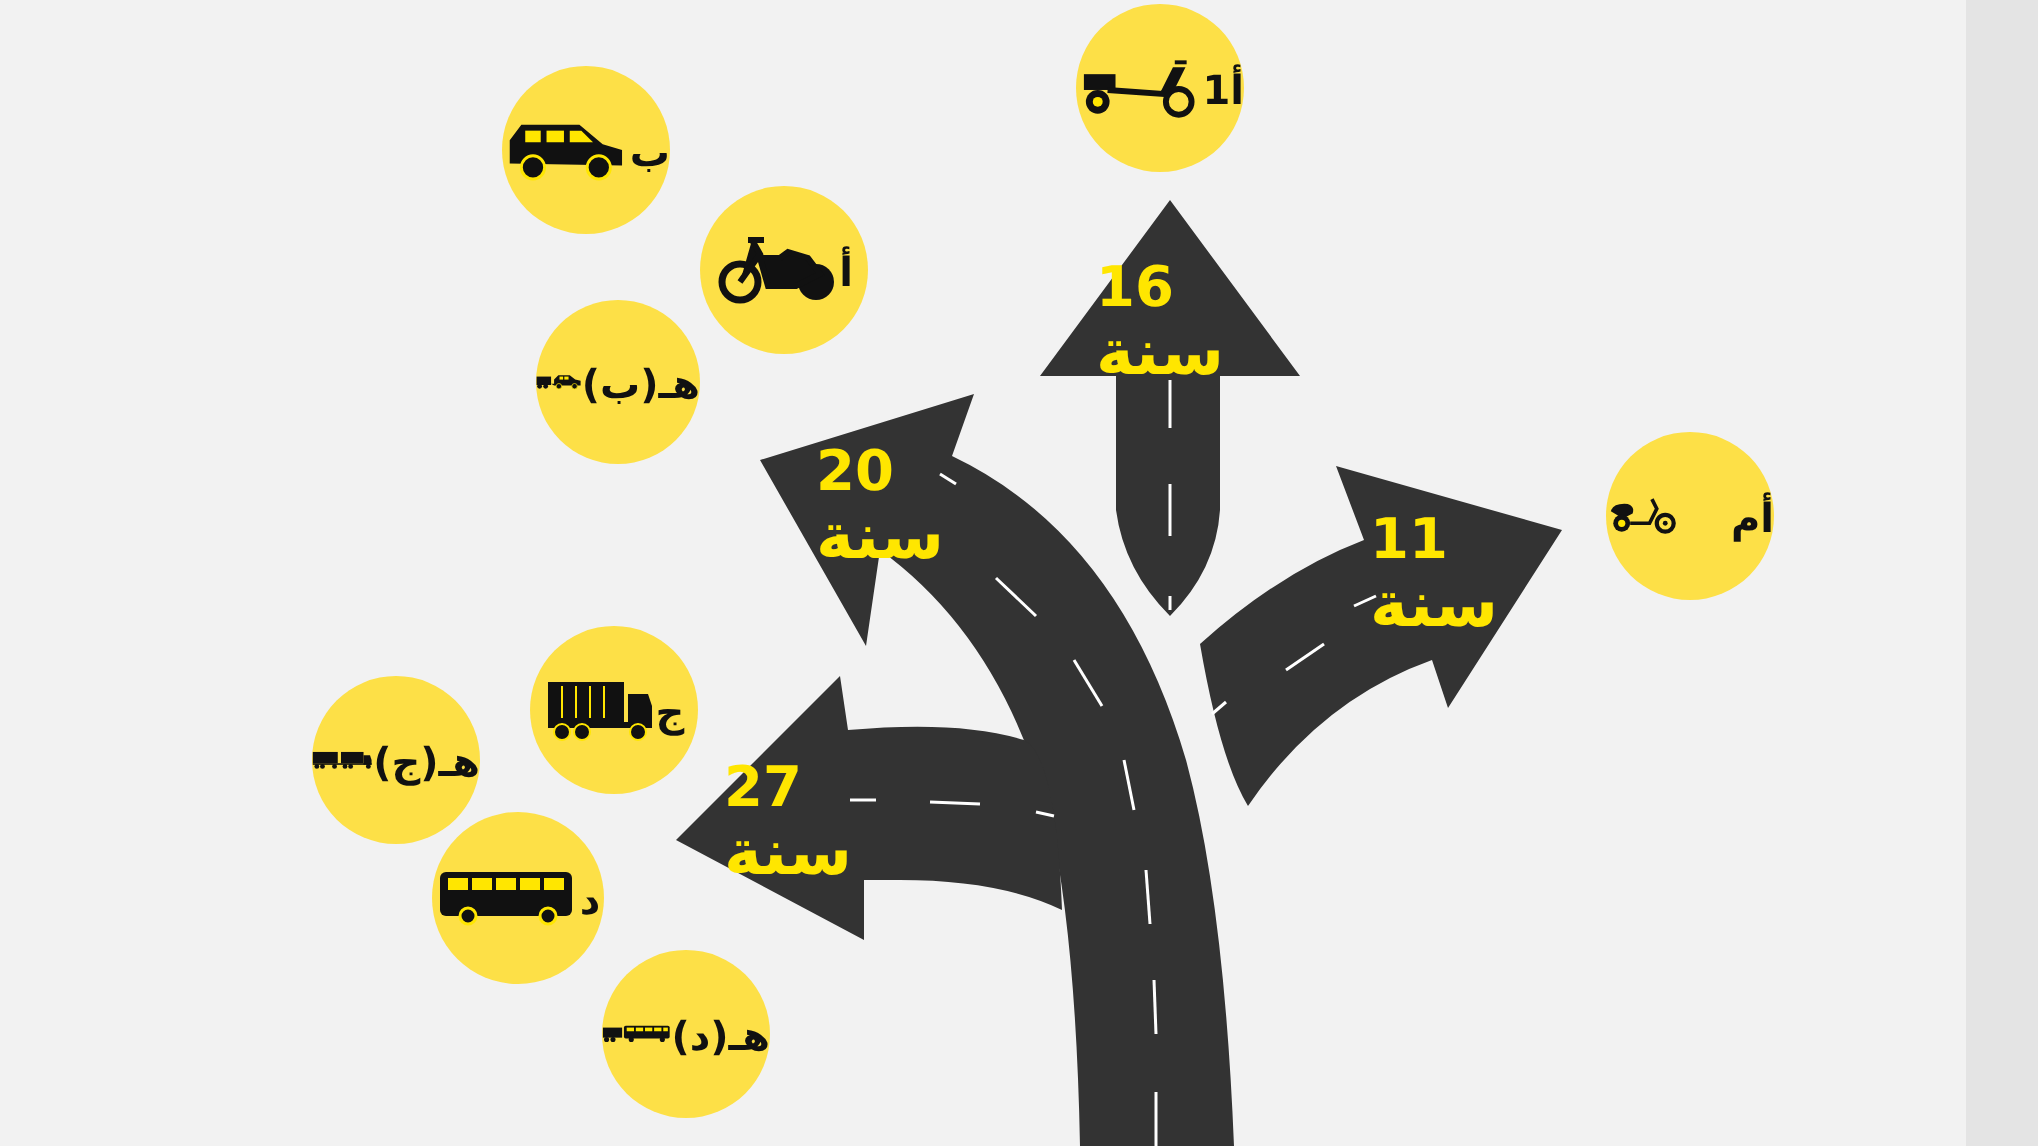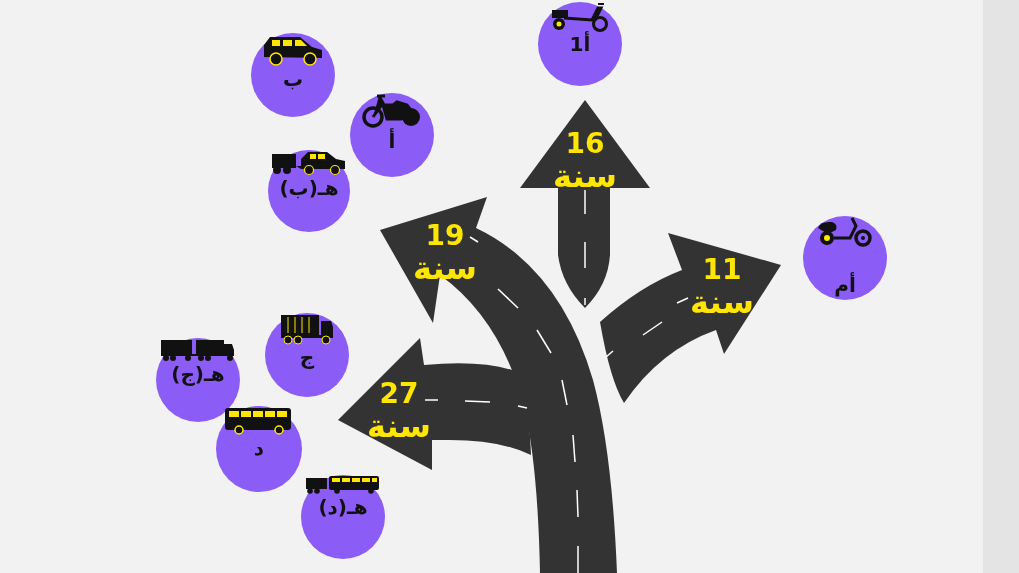--- a/index.html
+++ b/index.html
@@ -1,22 +1,22 @@
 <!DOCTYPE html>
 <html><head>
 <meta charset="utf-8">
 <style>
   html, body { margin:0; padding:0; }
   body { width:1019px; height:573px; overflow:hidden; background:#f2f2f2; position:relative; font-family:"DejaVu Sans", sans-serif; }
   .side-strip { position:absolute; left:983px; top:0; width:36px; height:573px; background:#e4e4e4; }
   svg.roads { position:absolute; left:0; top:0; }
-  .age-label { position:absolute; color:#ffe600; font-weight:bold; text-align:center; line-height:1; font-family:"DejaVu Sans", sans-serif; }
+  .age-label { position:absolute; color:#ffe600; font-weight:bold; text-align:left; line-height:1; font-family:"DejaVu Sans", sans-serif; }
   .age-label .num { display:block; font-size:28px; }
   .age-label .unit { display:block; font-size:32px; margin-top:2px; }
-  .badge { position:absolute; border-radius:50%; background:#8b5cf6; display:flex; flex-direction:column; align-items:center; justify-content:flex-start; }
+  .badge { position:absolute; border-radius:50%; background:#fde047; display:flex; flex-direction:row; align-items:center; justify-content:center; }
   .badge svg { display:block; }
   .badge .lbl { font-size:20px; font-weight:bold; color:#111; line-height:1; margin-top:2px; font-family:"DejaVu Sans", sans-serif; direction:rtl; }
 </style>
 </head>
 <body>
 
 <div class="side-strip"></div>
 
 <svg class="roads" width="1019" height="573" viewBox="0 0 1019 573">
 
@@ -43,21 +43,21 @@
   <line x1="606" y1="357" x2="613" y2="351" stroke="#fff" stroke-width="1.5"></line>
   <line x1="643" y1="335" x2="662" y2="322" stroke="#fff" stroke-width="1.5"></line>
   <line x1="677" y1="303" x2="688" y2="298" stroke="#fff" stroke-width="1.5"></line>
 </svg>
 
 <div class="age-label" style="left:548px;top:130px;width:74px;">
   <span class="num">16</span>
   <span class="unit">سنة</span>
 </div>
 <div class="age-label" style="left:408px;top:222px;width:74px;">
-  <span class="num">19</span>
+  <span class="num">20</span>
   <span class="unit">سنة</span>
 </div>
 <div class="age-label" style="left:362px;top:380px;width:74px;">
   <span class="num">27</span>
   <span class="unit">سنة</span>
 </div>
 <div class="age-label" style="left:685px;top:256px;width:74px;">
   <span class="num">11</span>
   <span class="unit">سنة</span>
 </div>

